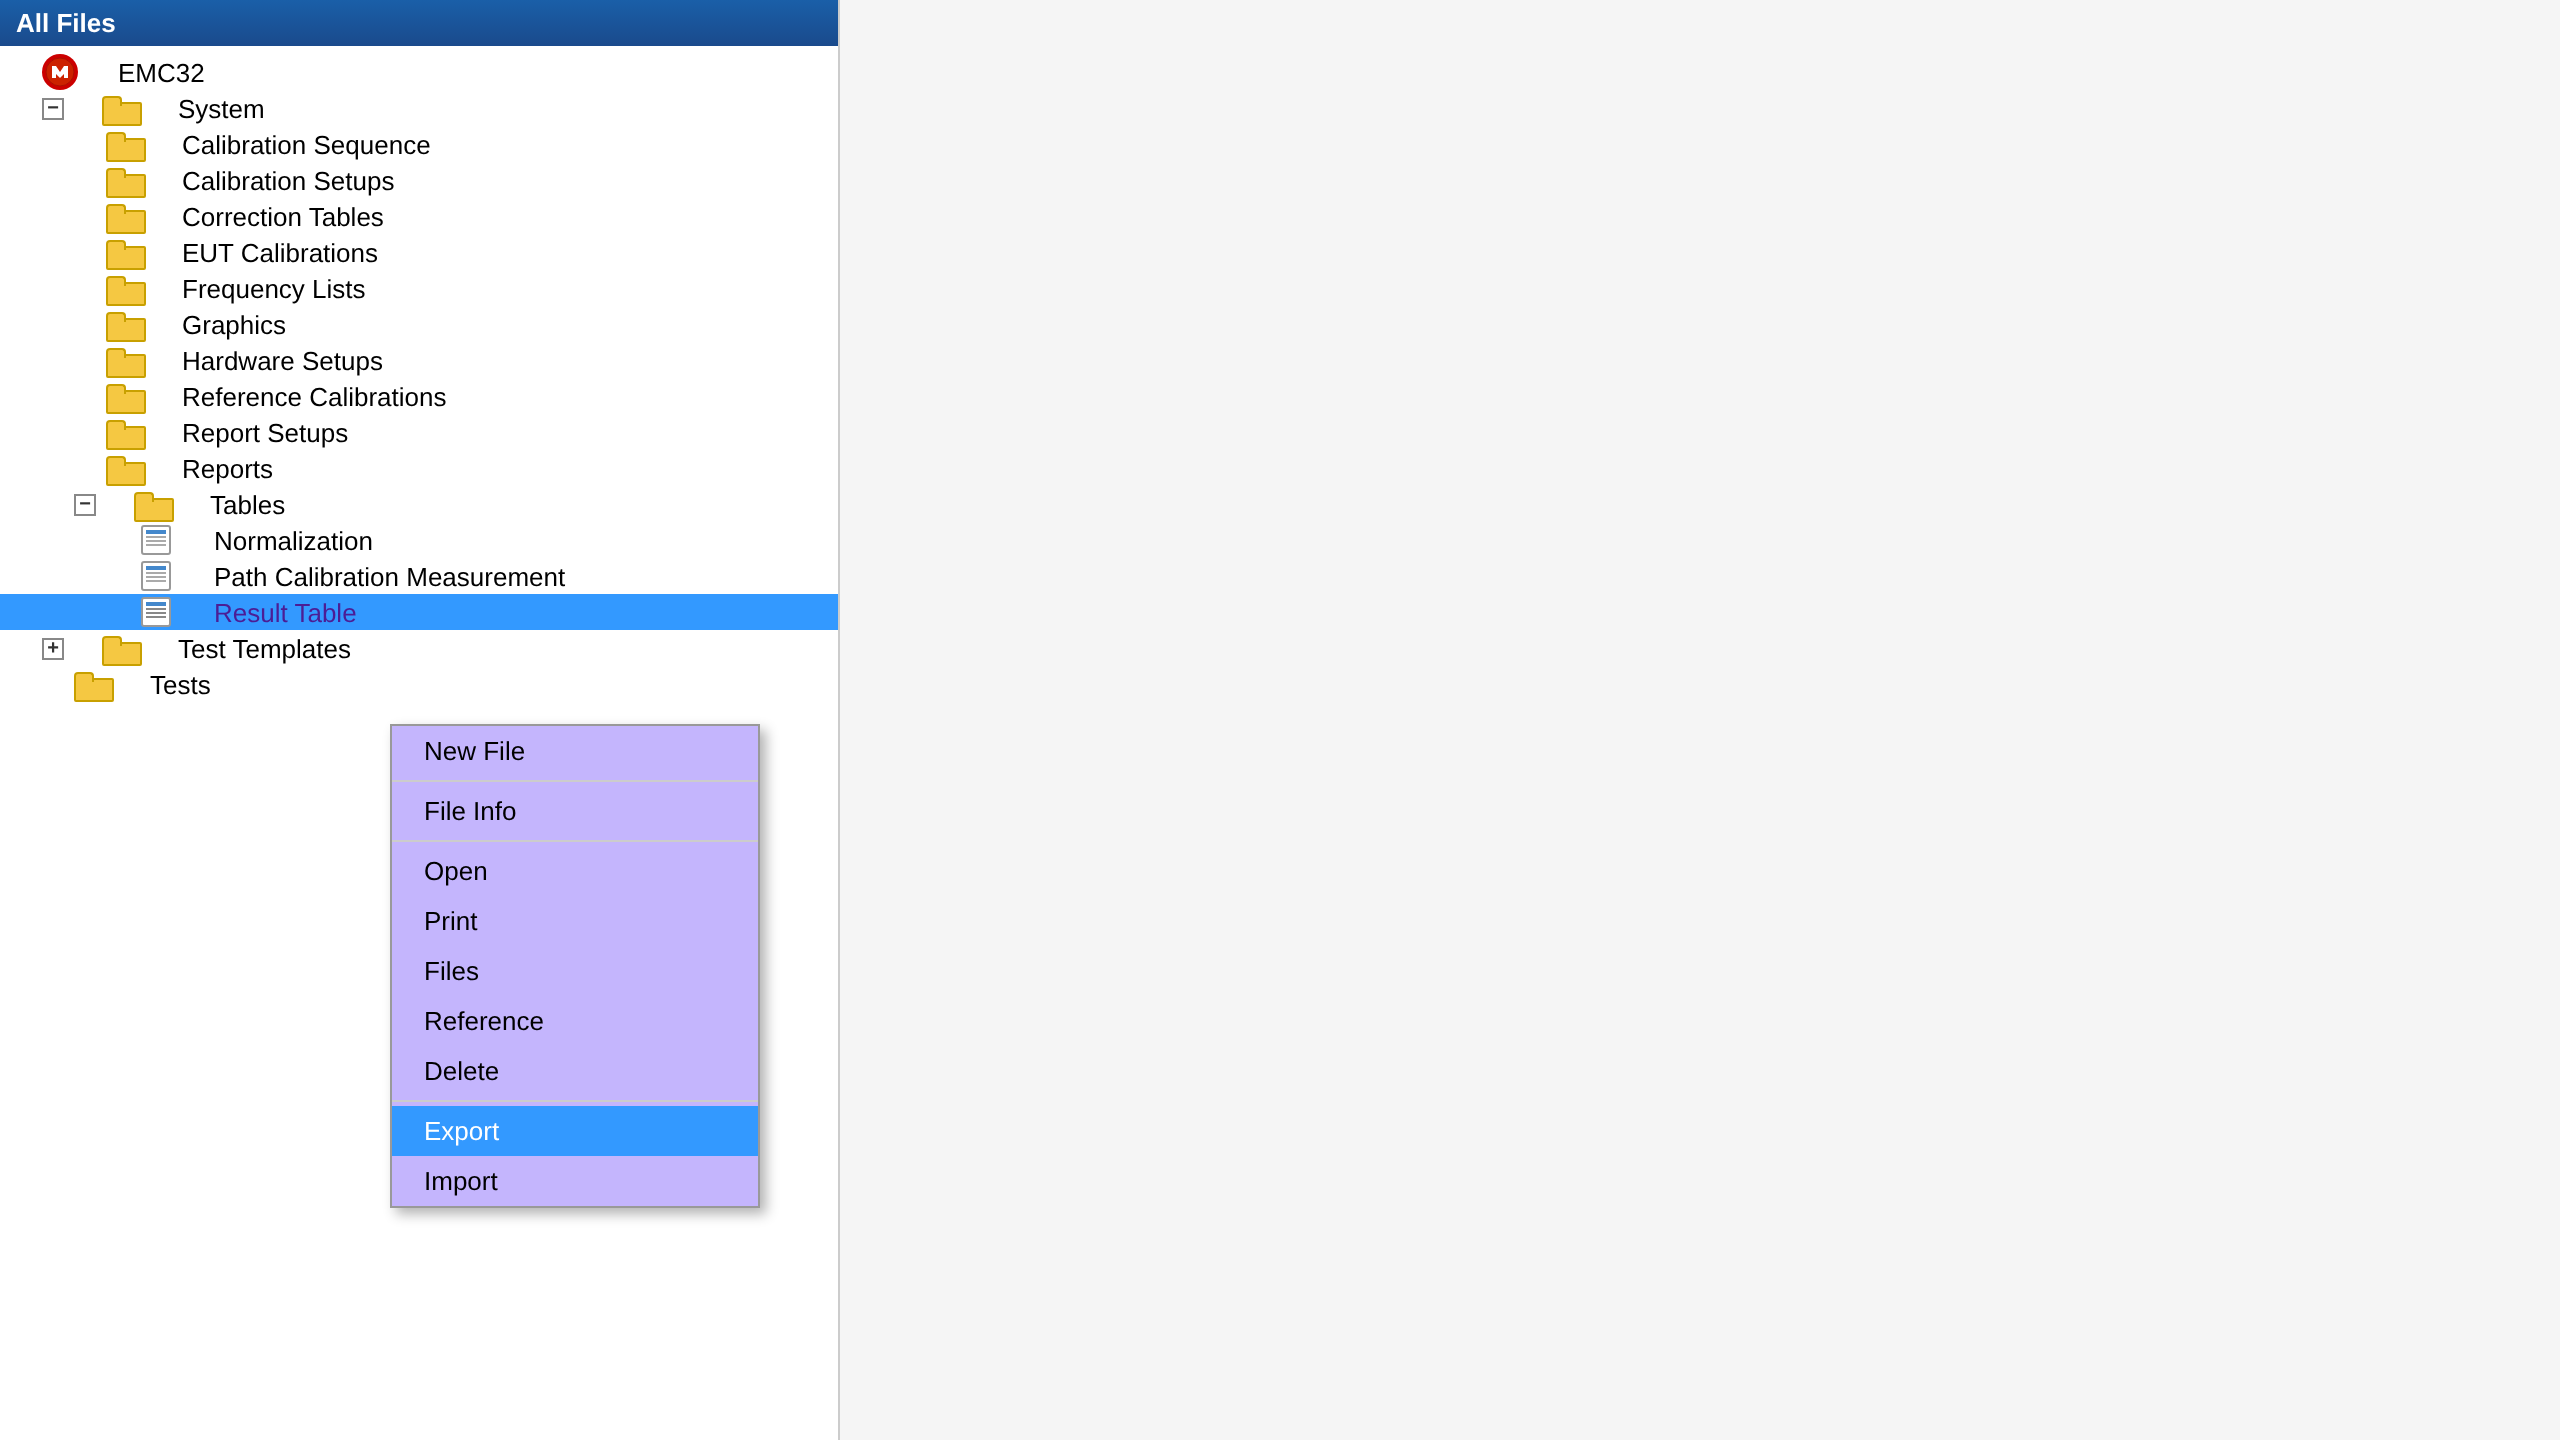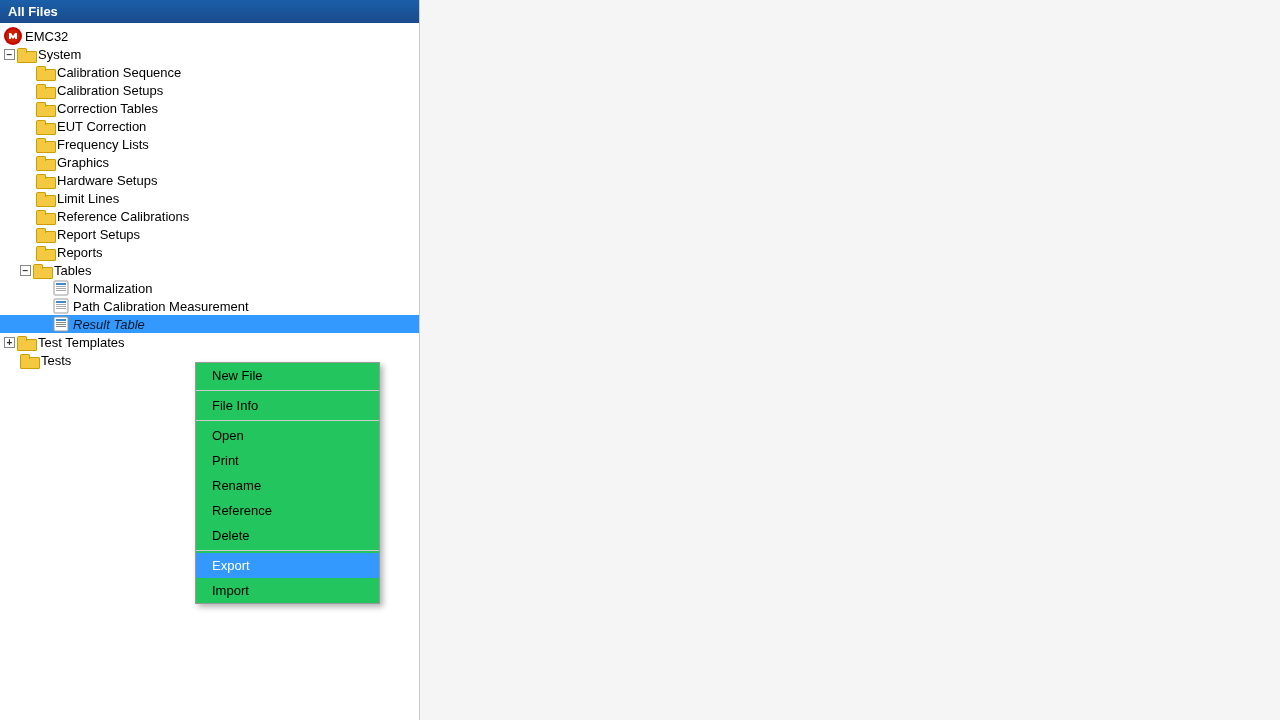--- a/index.html
+++ b/index.html
@@ -57,26 +57,26 @@
       padding: 4px 0;
     }
 
     .tree-item {
       display: flex;
       align-items: center;
       padding: 1px 0;
       cursor: default;
       user-select: none;
       white-space: nowrap;
+      gap: 17px;
     }
 
     .tree-item.selected {
       background: #3399ff;
-      color: #0f172a;
-      font-style: italic;
+      color: #4c1d95;
     }
 
     .tree-item .indent {
       display: inline-block;
       flex-shrink: 0;
     }
 
     .tree-item .icon {
       width: 18px;
       height: 16px;
@@ -136,21 +136,21 @@
       font-weight: bold;
       color: white;
     }
 
     
     .context-menu {
       position: absolute;
       top: 362px;
       left: 195px;
       width: 185px;
-      background: #22c55e;
+      background: #c4b5fd;
       border: 1px solid #999;
       box-shadow: 3px 3px 6px rgba(0,0,0,0.3);
       z-index: 100;
     }
 
     .context-menu-item {
       padding: 5px 16px;
       cursor: default;
       font-size: 13px;
       color: #000;
@@ -241,21 +241,21 @@
             <div class="folder-icon"></div>
           </span>
           <span class="label">Correction Tables</span>
         </div>
 
         <div class="tree-item">
           <span class="indent" style="width:36px;"></span>
           <span class="icon">
             <div class="folder-icon"></div>
           </span>
-          <span class="label">EUT Correction</span>
+          <span class="label">EUT Calibrations</span>
         </div>
 
         <div class="tree-item">
           <span class="indent" style="width:36px;"></span>
           <span class="icon">
             <div class="folder-icon"></div>
           </span>
           <span class="label">Frequency Lists</span>
         </div>
 
@@ -268,27 +268,20 @@
         </div>
 
         <div class="tree-item">
           <span class="indent" style="width:36px;"></span>
           <span class="icon">
             <div class="folder-icon"></div>
           </span>
           <span class="label">Hardware Setups</span>
         </div>
 
-        <div class="tree-item">
-          <span class="indent" style="width:36px;"></span>
-          <span class="icon">
-            <div class="folder-icon"></div>
-          </span>
-          <span class="label">Limit Lines</span>
-        </div>
 
         <div class="tree-item">
           <span class="indent" style="width:36px;"></span>
           <span class="icon">
             <div class="folder-icon"></div>
           </span>
           <span class="label">Reference Calibrations</span>
         </div>
 
         <div class="tree-item">
@@ -392,21 +385,21 @@
         <div class="context-menu-item">
           <span>Open</span>
         </div>
 
 
         <div class="context-menu-item">
           <span>Print</span>
         </div>
 
         <div class="context-menu-item">
-          <span>Rename</span>
+          <span>Files</span>
         </div>
 
         <div class="context-menu-item">
           <span>Reference</span>
         </div>
 
         <div class="context-menu-item">
           <span>Delete</span>
         </div>
         <div class="context-menu-separator"></div>

